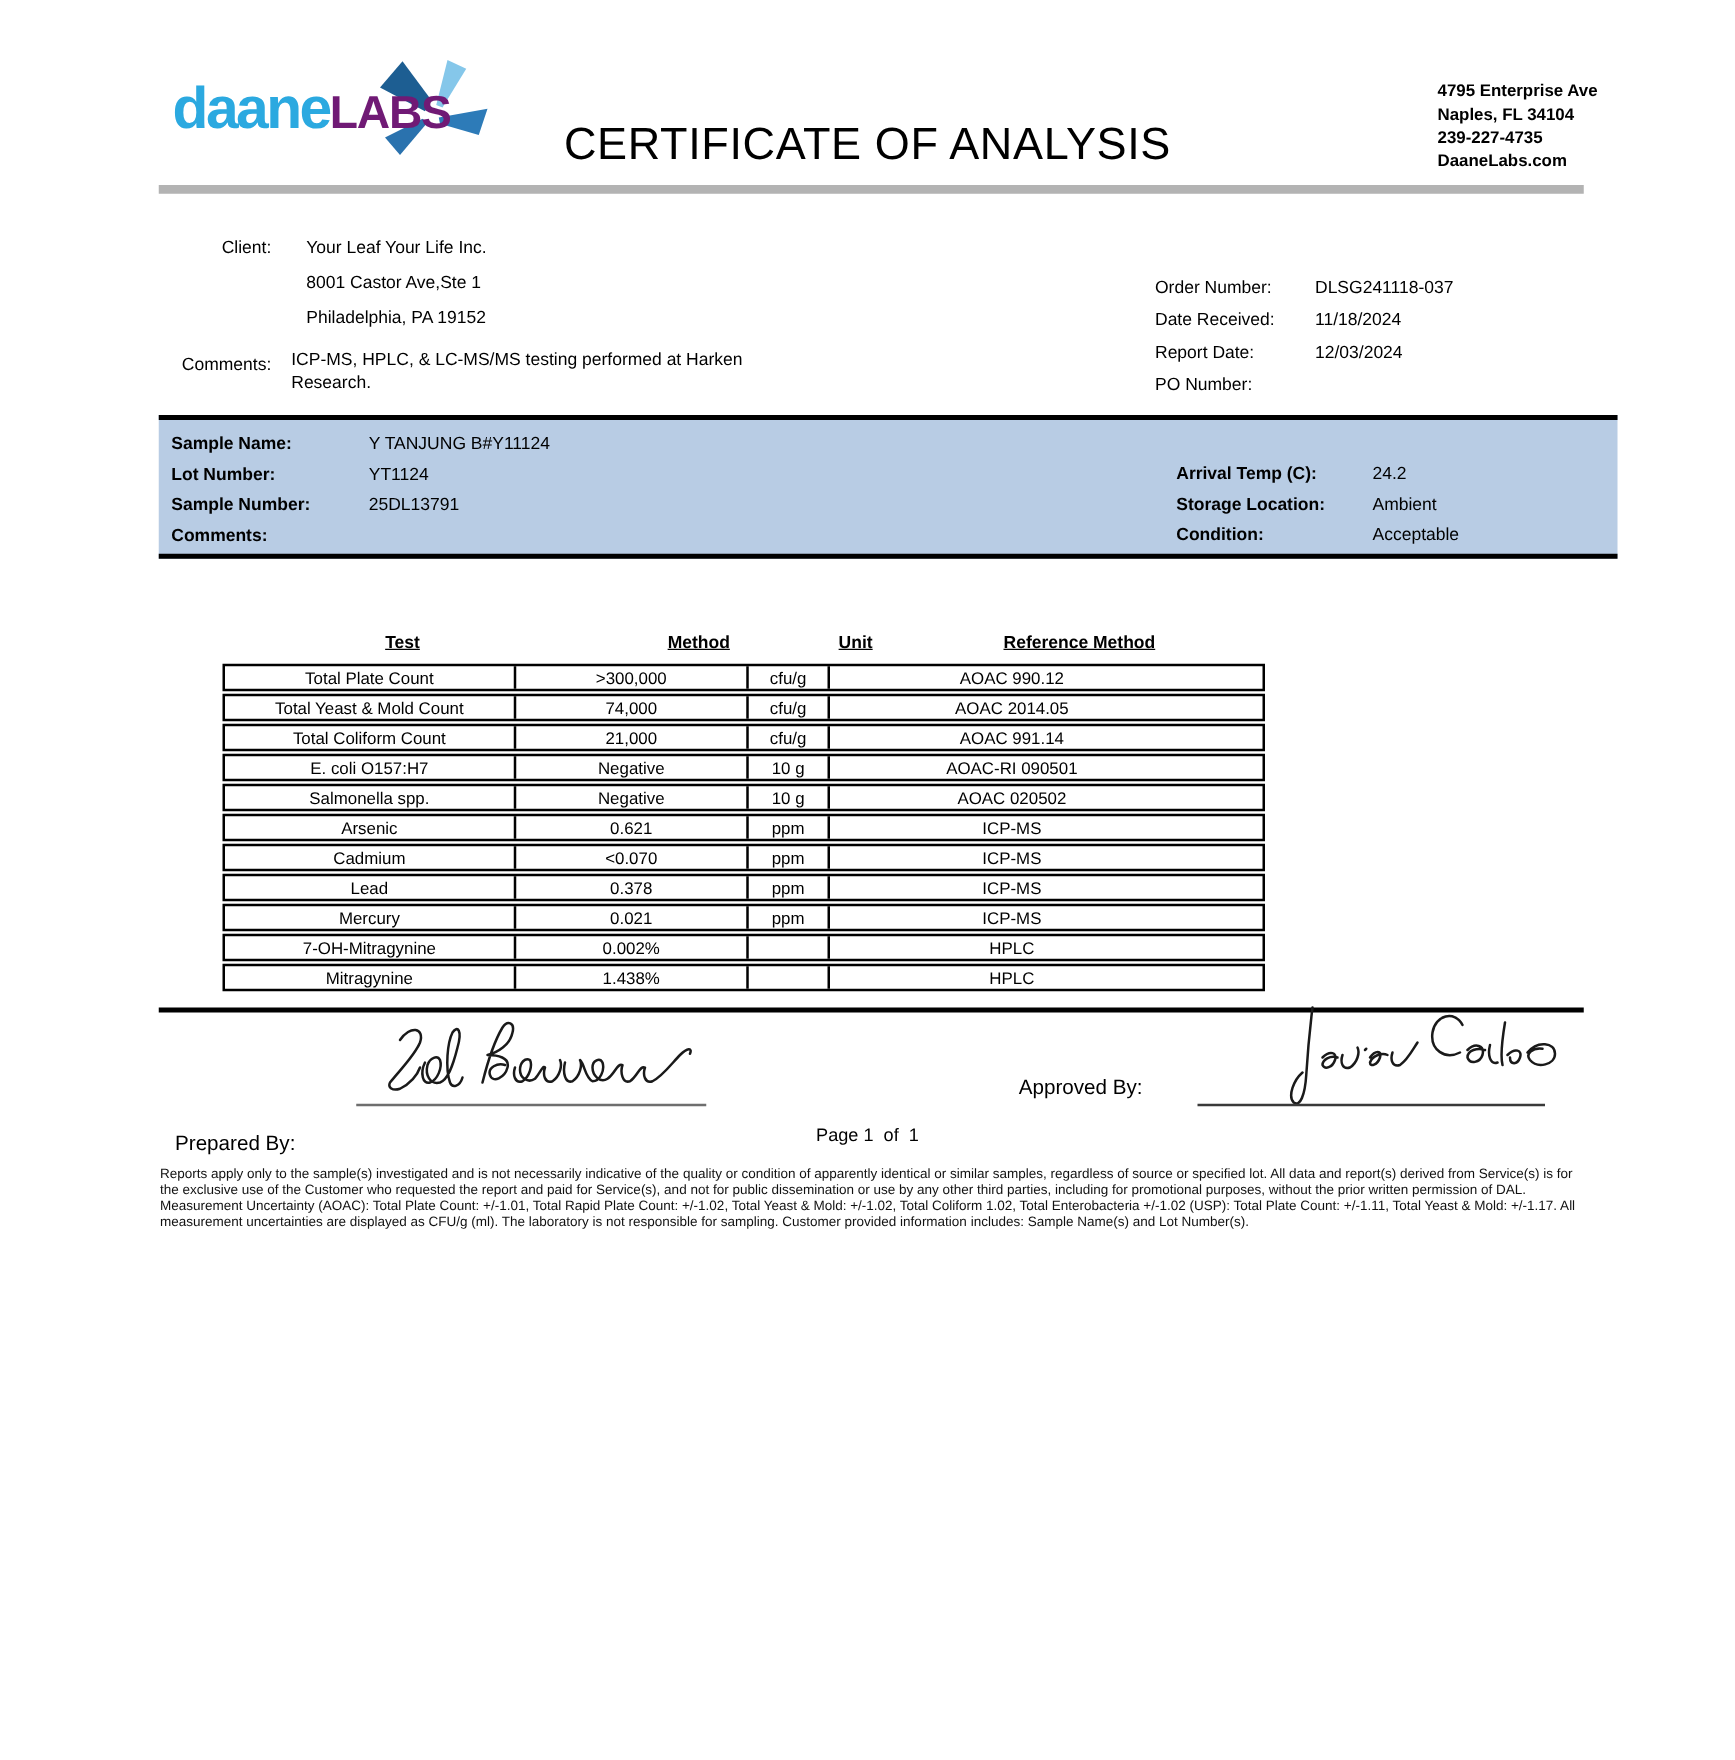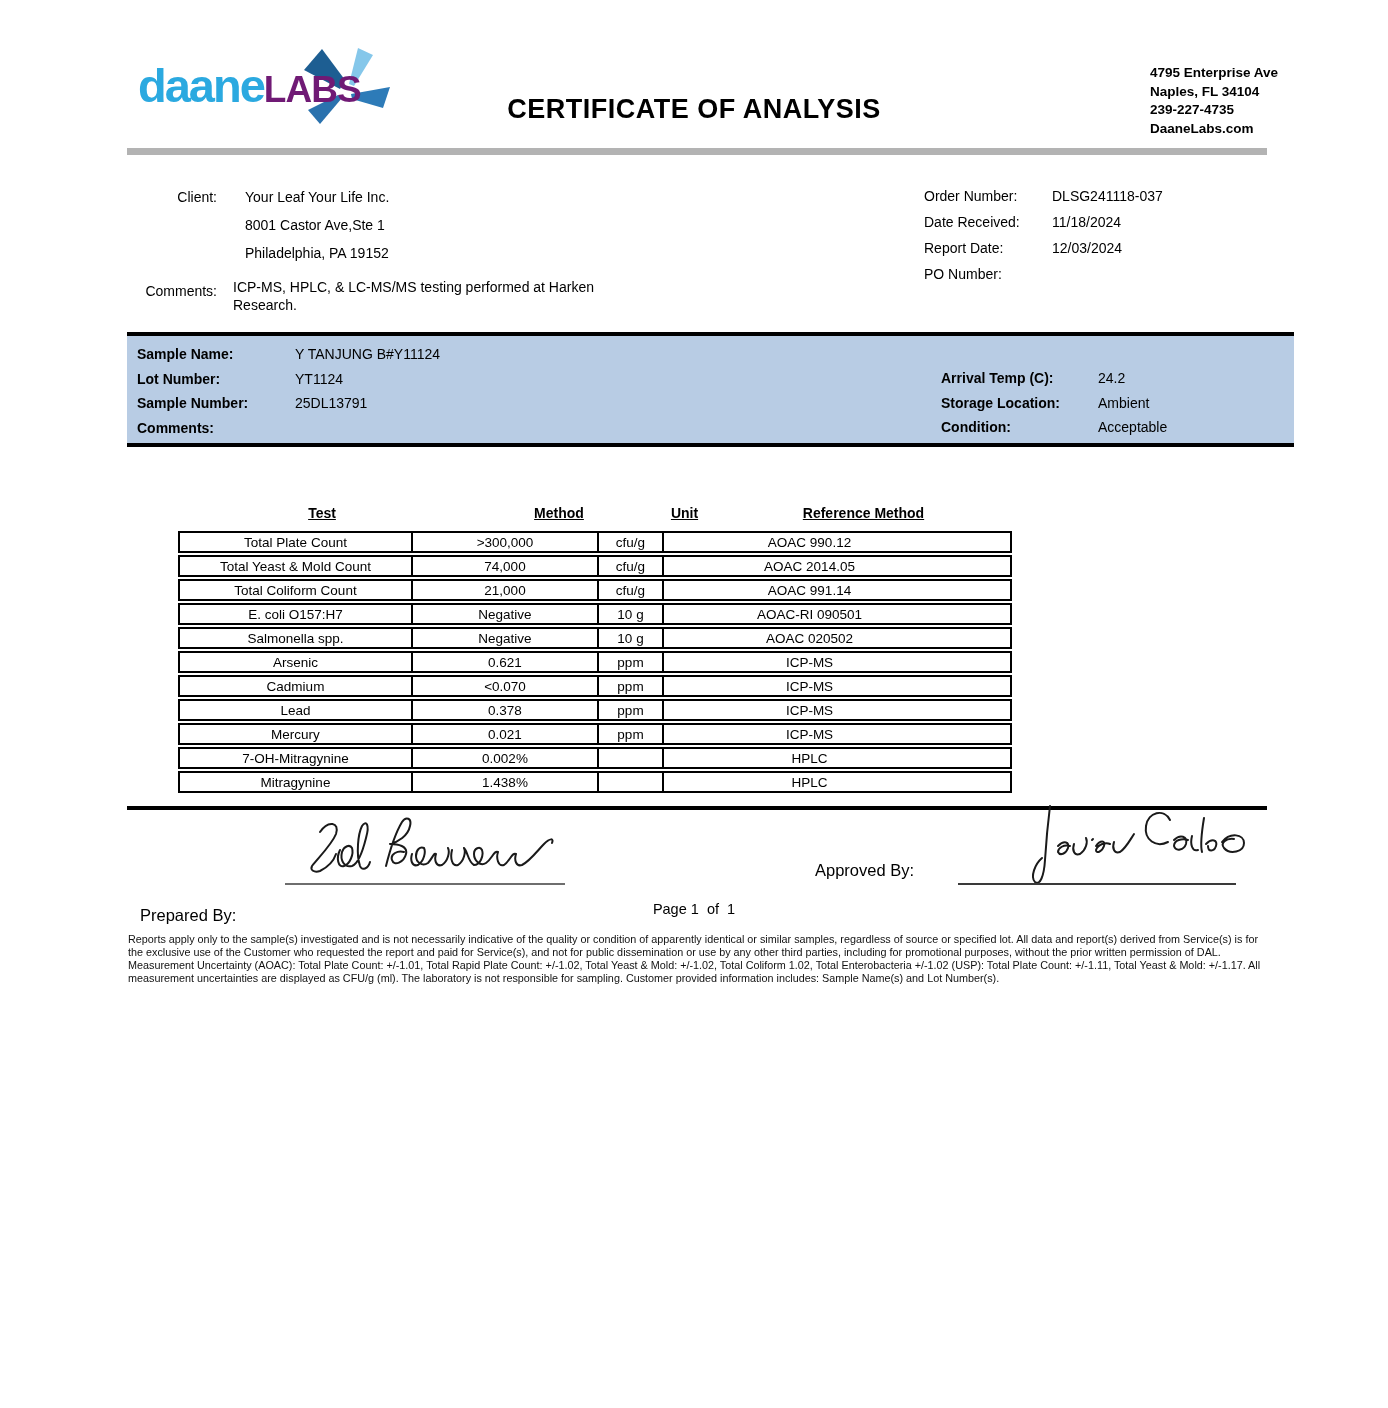--- a/index.html
+++ b/index.html
@@ -9,35 +9,35 @@
     font-family:"Liberation Sans", sans-serif; color:#000; overflow:hidden;
   }
 
   
   .logo { position:absolute; left:138px; top:58px; white-space:nowrap; }
   .logo .daane { font-size:47px; font-weight:bold; color:#2ba9e0; letter-spacing:-2px; position:relative; z-index:2;}
   .logo .labs  { font-size:37px; font-weight:bold; color:#701a75; letter-spacing:-1px; position:relative; z-index:2;margin-top:32px;}
   .pinwheel { position:absolute; left:160px; top:-12px; z-index:1; }
 
   .title { position:absolute; left:0; top:94px; width:100%; text-align:center;
-           font-size:27px; font-weight:bold; letter-spacing:0.5px; }
+           font-size:36px; font-weight:normal; letter-spacing:0.5px; }
 
   .address { position:absolute; left:1150px; top:64px; font-size:13.5px; font-weight:bold; line-height:18.5px; }
 
   .grey-bar { position:absolute; left:127px; top:148px; width:1140px; height:7px; background:#b3b3b3; }
 
   
   .client-block { position:absolute; left:127px; top:183px; font-size:14px; }
   .client-grid { display:grid; grid-template-columns:90px 400px; column-gap:28px; line-height:28px; }
   .client-grid .lbl { text-align:right; }
   .comments-row { display:grid; grid-template-columns:90px 392px; column-gap:16px; margin-top:11px; line-height:18px; }
   .comments-row .lbl { text-align:right; padding-top:4px; }
 
   .order-block { position:absolute; left:924px; top:183px; font-size:14px; }
-  .order-grid { display:grid; grid-template-columns:128px 180px; line-height:26px; }
+  .order-grid { display:grid; grid-template-columns:128px 180px; line-height:26px;margin-top:33px; }
 
   
   .sample-block {
     position:absolute; left:127px; top:332px; width:1167px; height:115px;
     background:#b8cce4; border-top:4px solid #000; border-bottom:4px solid #000;
     font-size:14px;
   }
   .sample-left { position:absolute; left:10px; top:6px; display:grid; grid-template-columns:158px 400px; line-height:24.5px; }
   .sample-right { position:absolute; left:814px; top:30px; display:grid; grid-template-columns:157px 180px; line-height:24.5px; }
   .blabel { font-weight:bold; }

